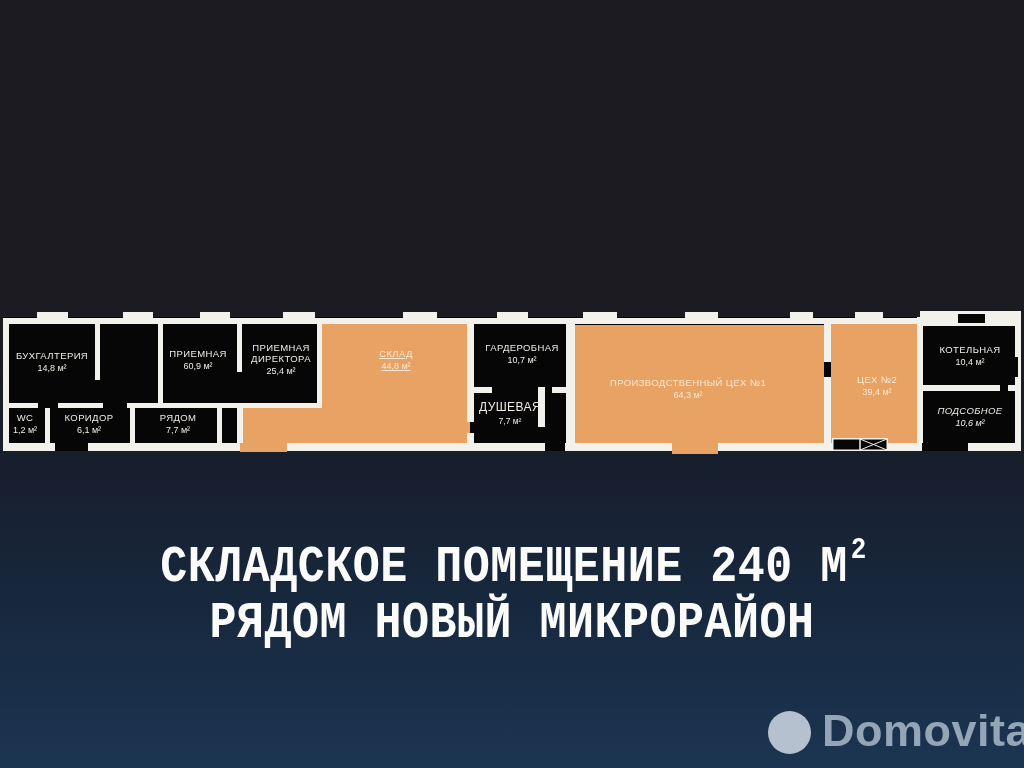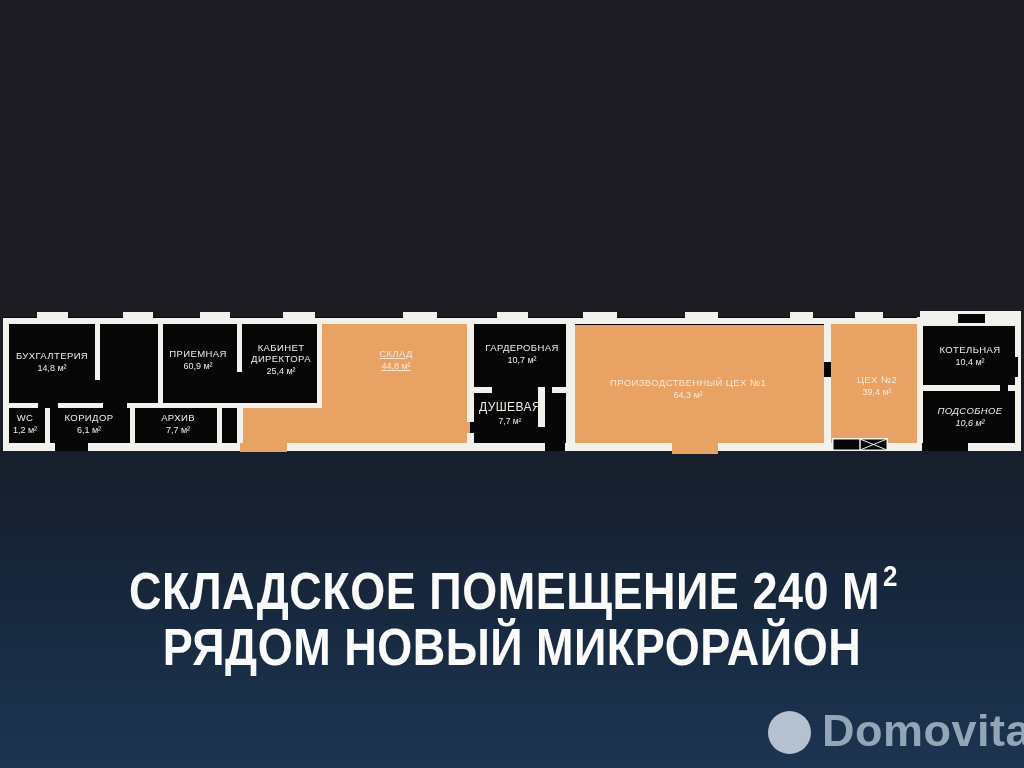--- a/index.html
+++ b/index.html
@@ -14,21 +14,21 @@
   .w{position:absolute;background:#f3f1ec;}
   .blk{position:absolute;background:#060606;}
   .win{position:absolute;top:312px;height:6px;background:#f3f1ec;}
   .room-label{position:absolute;text-align:center;color:#efece6;line-height:1.18;}
   .rname{font-size:9.5px;letter-spacing:.4px;font-weight:400;}
   .rarea{font-size:9px;margin-top:2px;}
   .small .rname{font-size:12px;}
   .small .rarea{font-size:8.5px;}
   .on-orange{color:rgba(255,247,238,.82);}
   
-  .title{position:absolute;left:0;top:553px;width:1024px;text-align:center;color:#fbfbfa;}
+  .title{position:absolute;left:0;top:527px;width:1024px;text-align:center;color:#fbfbfa;font-family:Liberation Mono, monospace;}
   .title-line{font-weight:bold;font-size:45px;line-height:57px;letter-spacing:.5px;transform:scaleY(1.16);}
   .title-line sup{font-size:26px;position:relative;top:-4px;left:3px;font-weight:bold;}
   
   .wm-circle{position:absolute;left:768px;top:711px;width:43px;height:43px;border-radius:50%;background:#b5c1ce;}
   .wm-text{position:absolute;left:822px;top:705px;font-size:45px;font-weight:bold;color:#94a5b8;letter-spacing:.5px;}
   .xbox{position:absolute;left:832px;top:438px;}
 </style>
 </head>
 <body>
 
@@ -103,33 +103,33 @@
 
     <div class="room-label" style="left:8px;top:350px;width:88px;">
       <div class="rname">БУХГАЛТЕРИЯ</div>
         <div class="rarea">14,8 м²</div>
     </div>
     <div class="room-label" style="left:160px;top:348px;width:76px;">
       <div class="rname">ПРИЕМНАЯ</div>
         <div class="rarea">60,9 м²</div>
     </div>
     <div class="room-label" style="left:245px;top:342px;width:72px;">
-      <div class="rname">КАБИНЕТ ДИРЕКТОРА</div>
+      <div class="rname">ПРИЕМНАЯ ДИРЕКТОРА</div>
         <div class="rarea">25,4 м²</div>
     </div>
     <div class="room-label" style="left:6px;top:412px;width:38px;">
       <div class="rname">WC</div>
         <div class="rarea">1,2 м²</div>
     </div>
     <div class="room-label" style="left:53px;top:412px;width:72px;">
       <div class="rname">КОРИДОР</div>
         <div class="rarea">6,1 м²</div>
     </div>
     <div class="room-label" style="left:142px;top:412px;width:72px;">
-      <div class="rname">АРХИВ</div>
+      <div class="rname">РЯДОМ</div>
         <div class="rarea">7,7 м²</div>
     </div>
     <div class="room-label on-orange" style="left:352px;top:348px;width:88px;text-decoration:underline;">
       <div class="rname">СКЛАД</div>
         <div class="rarea">44,8 м²</div>
     </div>
     <div class="room-label" style="left:476px;top:342px;width:92px;">
       <div class="rname">ГАРДЕРОБНАЯ</div>
         <div class="rarea">10,7 м²</div>
     </div>

